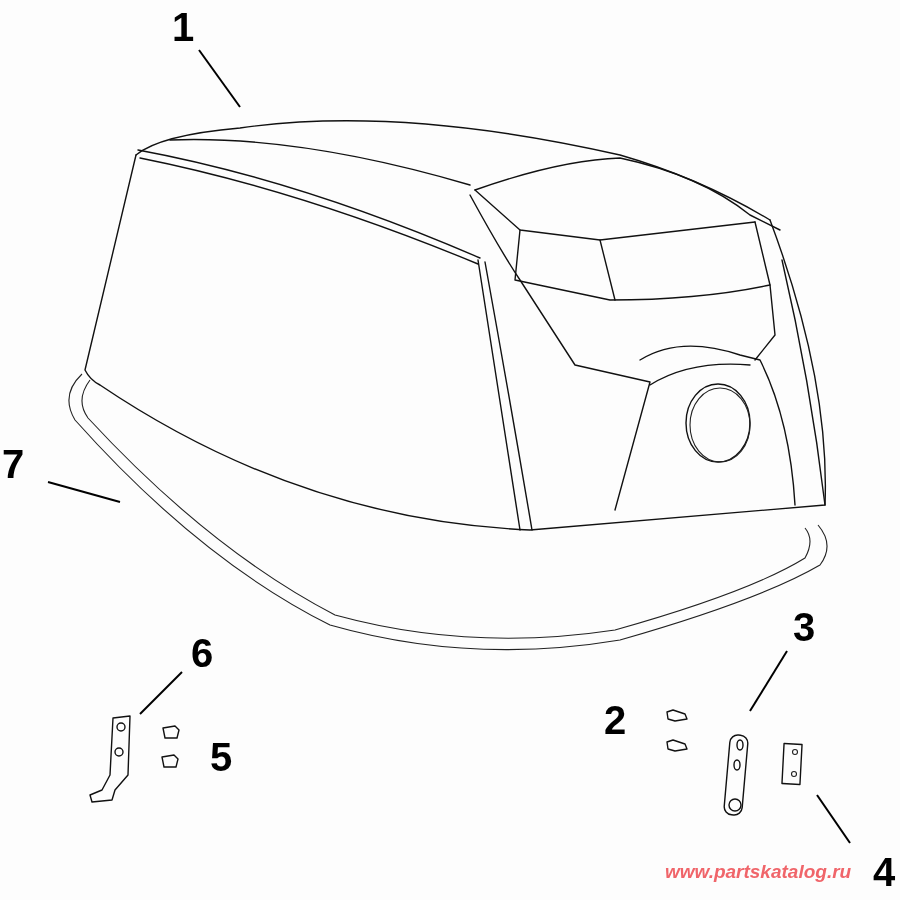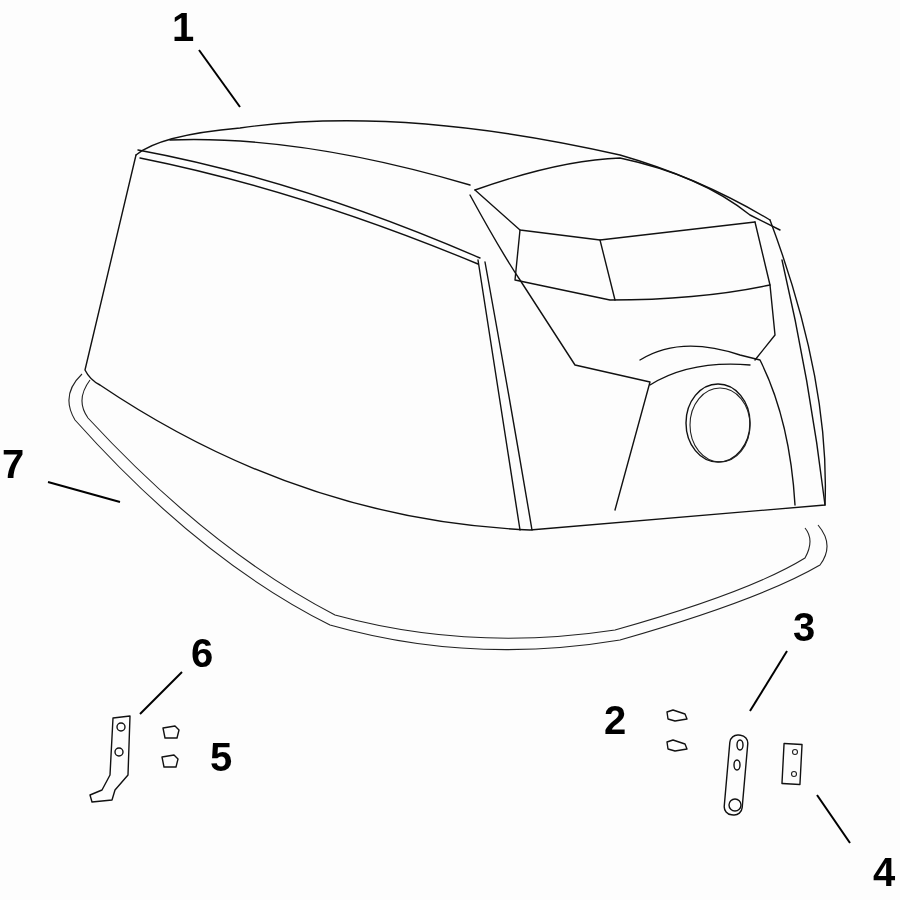--- a/index.html
+++ b/index.html
@@ -79,13 +79,14 @@
   <line class="lead" x1="817" y1="795" x2="850" y2="843"></line>
 </svg>
 
 <div class="callout" style="left:172px;top:7px;">1</div>
 <div class="callout" style="left:604px;top:700px;">2</div>
 <div class="callout" style="left:793px;top:607px;">3</div>
 <div class="callout" style="left:873px;top:852px;">4</div>
 <div class="callout" style="left:210px;top:737px;">5</div>
 <div class="callout" style="left:191px;top:633px;">6</div>
 <div class="callout" style="left:2px;top:444px;">7</div>
+<div class="wm" style="left:665px;top:861px;">www.partskatalog.ru</div>
 </div>
 
 </body></html>

